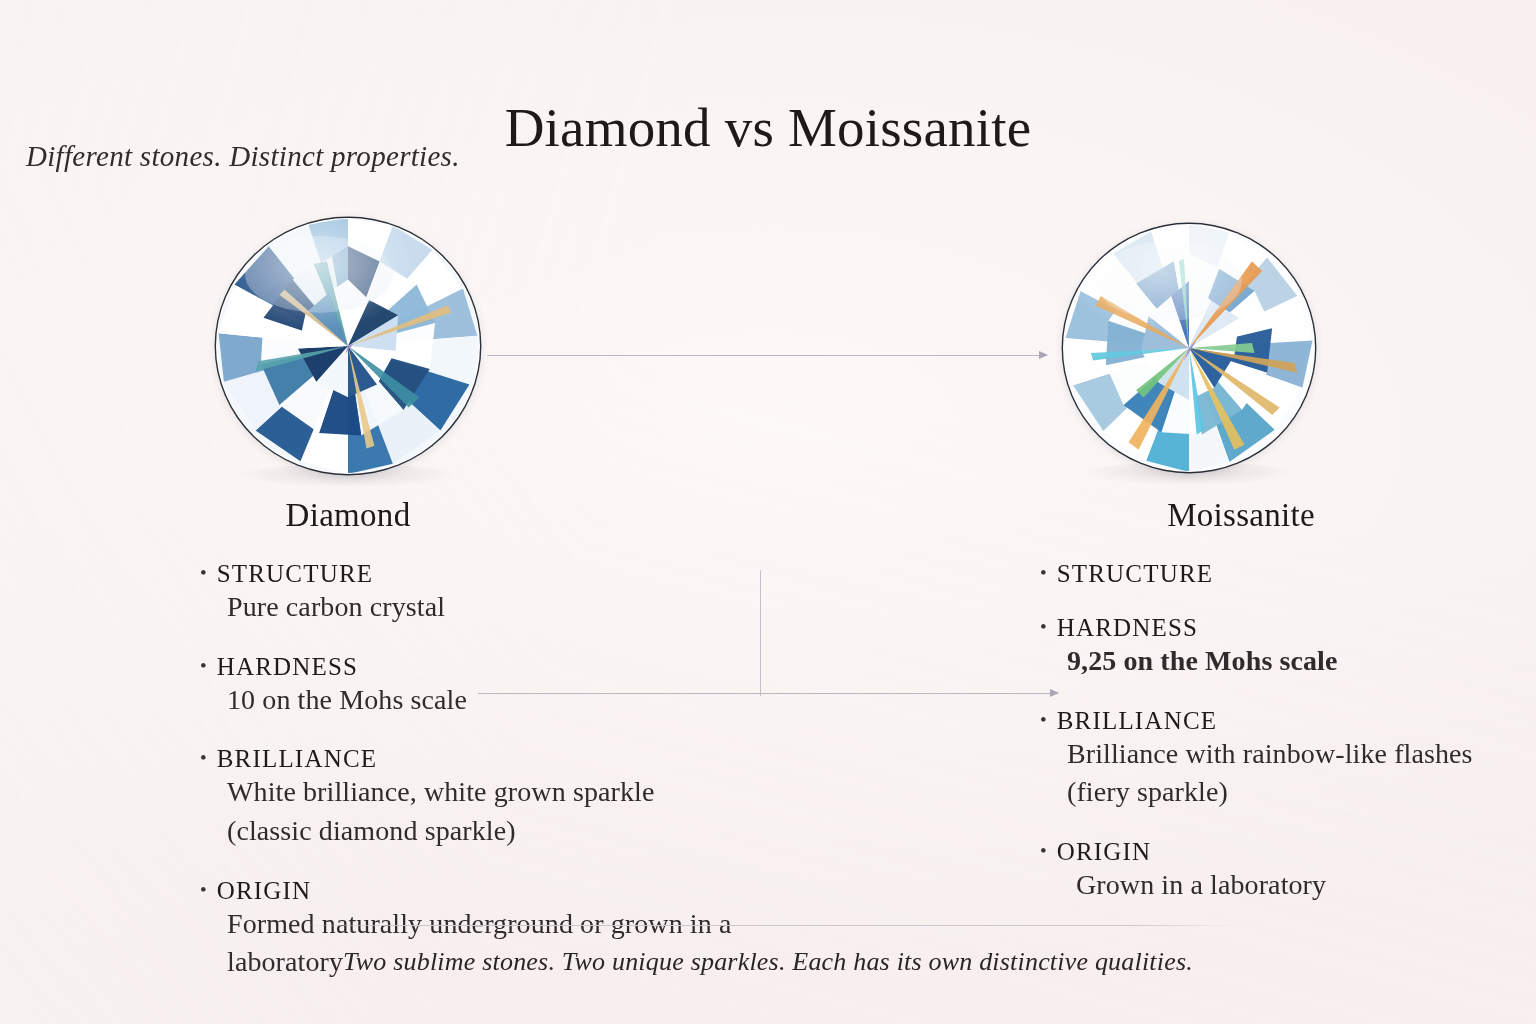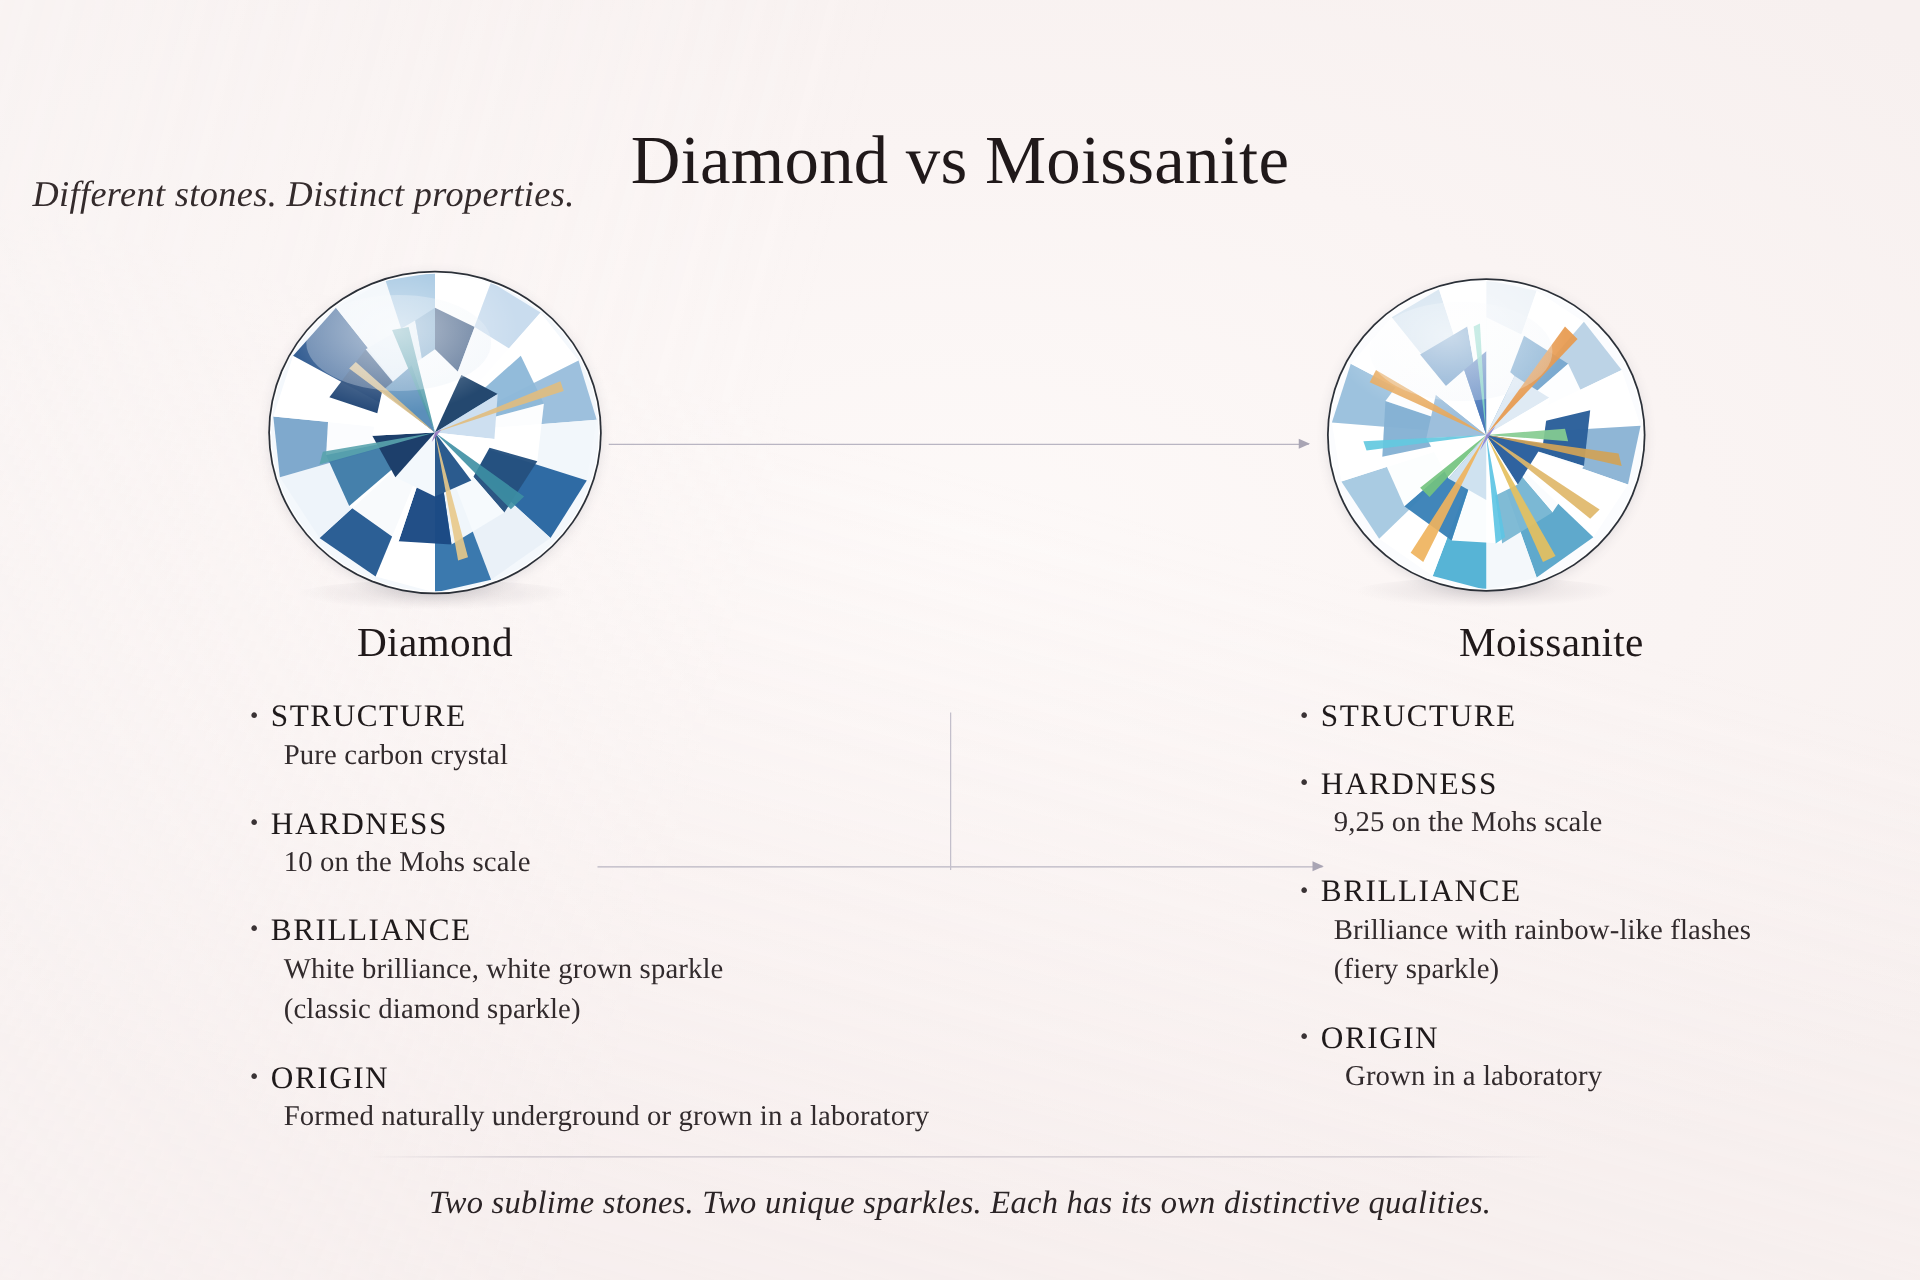--- a/index.html
+++ b/index.html
@@ -54,21 +54,21 @@
 
   
   .col{position:absolute;top:560px;}
   .col.left{left:200px;width:640px;}
   .col.right{left:1040px;width:470px;}
   .spec{margin-bottom:26px;}
   .spec:last-child{margin-bottom:0;}
   .spec-head{display:flex;align-items:baseline;gap:10px;}
   .bullet{font-size:19px;line-height:1;color:#3a3335;transform:translateY(-3px);}
   .spec-label{font-size:25px;letter-spacing:1.2px;color:#1f1a1b;}
-  .spec-value{margin-left:27px;font-size:23px;line-height:1.38;color:#322b2d;letter-spacing:.1px;}
+  .spec-value{margin-left:27px;font-size:28px;line-height:1.38;color:#322b2d;letter-spacing:.1px;}
 
   
   .footer-rule{position:absolute;left:295px;top:925px;width:945px;height:1px;
     background:linear-gradient(90deg, rgba(190,183,192,0) 0%, #cdc6ce 12%, #cdc6ce 88%, rgba(190,183,192,0) 100%);}
   .footer-text{position:absolute;left:0;right:0;top:947px;text-align:center;
     font-style:italic;font-size:26px;color:#2b2426;letter-spacing:.2px;}
 </style>
 </head>
 <body>
 
@@ -288,21 +288,21 @@
       <div class="spec-head">
         <span class="bullet">•</span>
         <span class="spec-label">STRUCTURE</span>
       </div>
     </div>
     <div class="spec">
       <div class="spec-head">
         <span class="bullet">•</span>
         <span class="spec-label">HARDNESS</span>
       </div>
-      <div class="spec-value" style="white-space: pre-line;">9,25 on the Mohs scale</div>
+      <div class="spec-value" style="white-space: pre-line; font-weight: bold;">9,25 on the Mohs scale</div>
     </div>
     <div class="spec">
       <div class="spec-head">
         <span class="bullet">•</span>
         <span class="spec-label">BRILLIANCE</span>
       </div>
       <div class="spec-value" style="white-space: pre-line;">Brilliance with rainbow-like flashes
 (fiery sparkle)</div>
     </div>
     <div class="spec">

